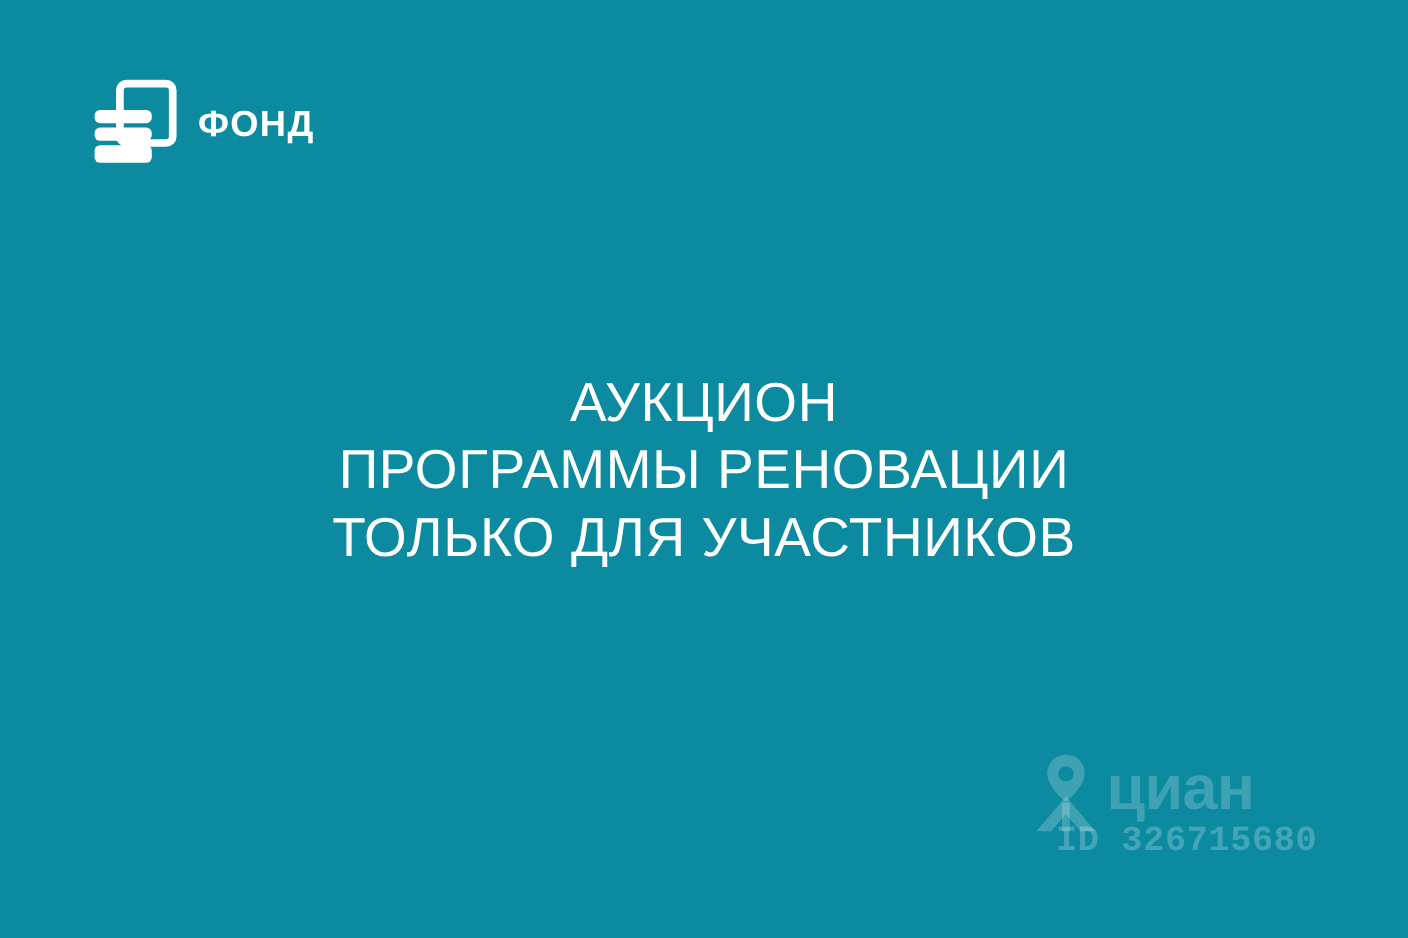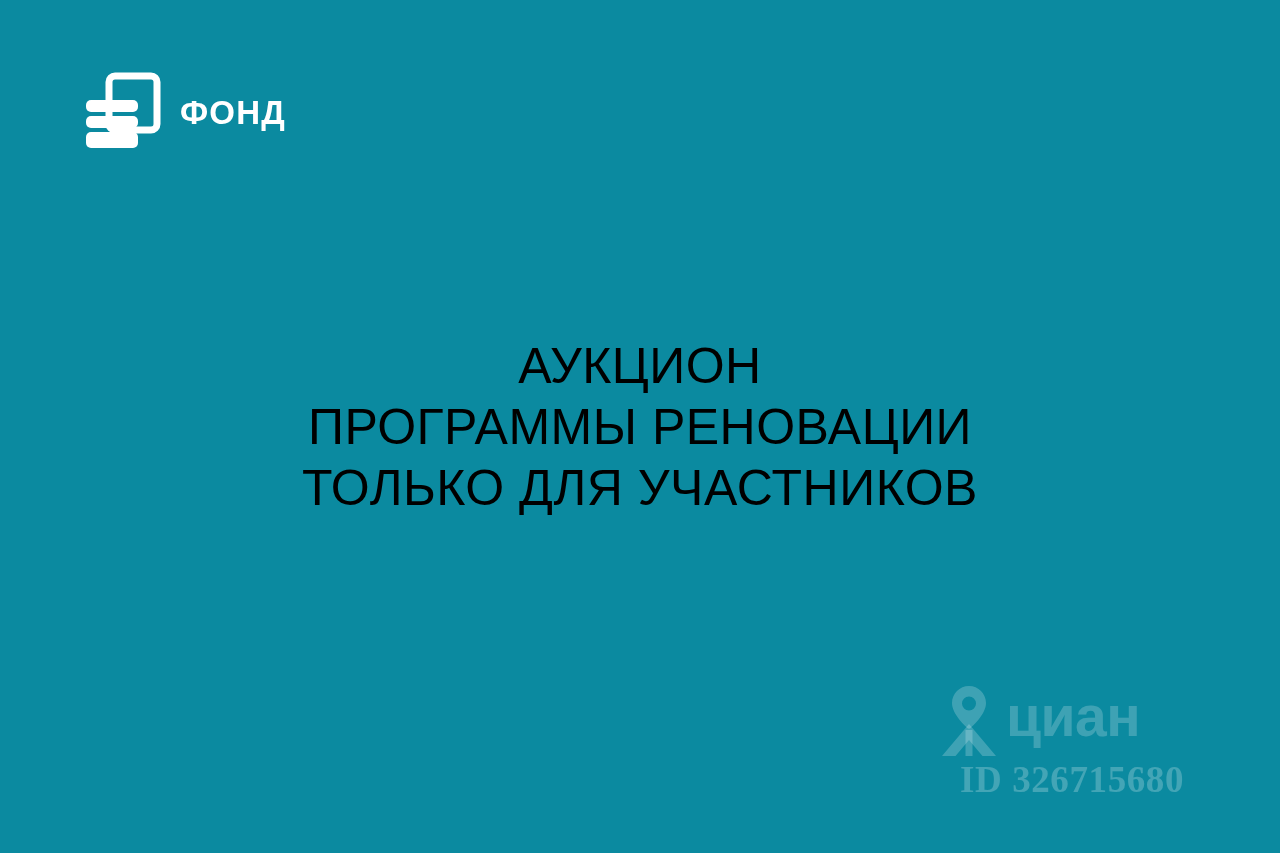--- a/index.html
+++ b/index.html
@@ -58,21 +58,21 @@
   
   #headline-block {
     position: absolute;
     left: 0;
     right: 0;
     top: 336px;
     text-align: center;
   }
   .headline-line {
     display: block;
-    color: #000000;
+    color: #ffffff;
     font-family: "Liberation Sans", sans-serif;
     font-weight: 400;
     font-size: 50px;
     line-height: 61px;
     letter-spacing: 0.5px;
     white-space: nowrap;
   }
 
   
   #cian-watermark {
@@ -102,25 +102,25 @@
     font-weight: 700;
     font-size: 57px;
     line-height: 57px;
     letter-spacing: -0.5px;
     position: relative;
     top: 4px;
   }
   #cian-id {
     position: absolute;
     left: 22px;
-    top: 74px;
+    top: 62px;
     color: rgba(255,255,255,0.23);
-    font-family: Liberation Serif, serif;
+    font-family: Liberation Mono, monospace;
     font-weight: 700;
-    font-size: 37px;
+    font-size: 32px;
     letter-spacing: 0.6px;
     white-space: nowrap;
   }
 </style>
 </head>
 <body>
 
 <div id="banner" style="background: rgb(11, 138, 160);">
 
   <div id="brand-logo">

